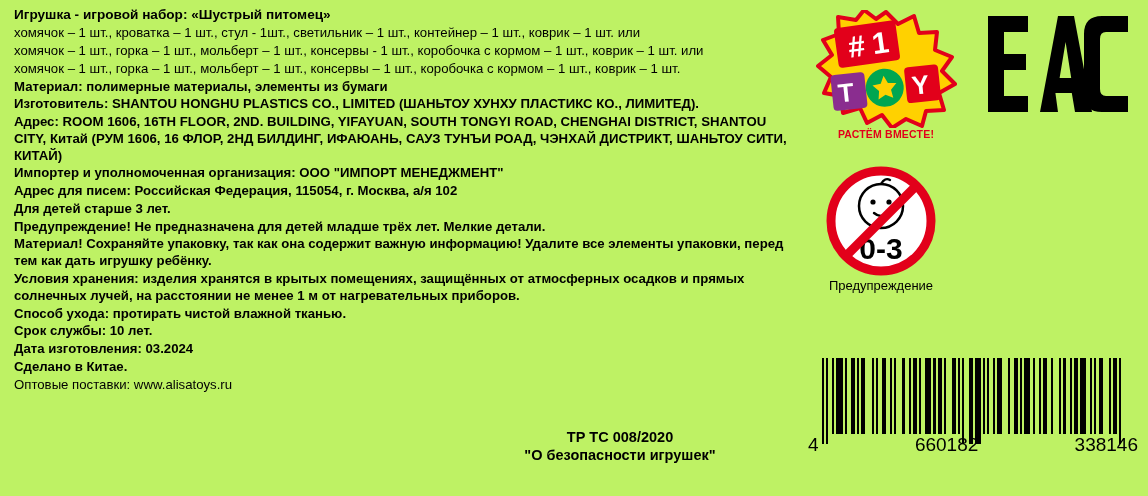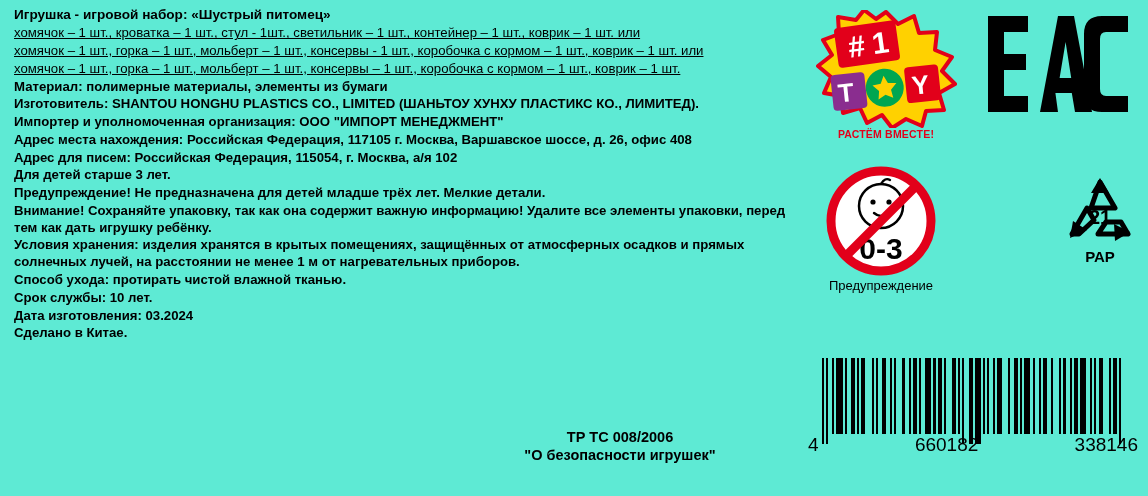--- a/index.html
+++ b/index.html
@@ -4,21 +4,21 @@
 <style>
   html, body {
     margin: 0;
     padding: 0;
     background: #ffffff;
   }
   .page {
     position: relative;
     width: 1148px;
     height: 496px;
-    background: #5eead4;
+    background: #bef264;
     font-family: "Liberation Sans", sans-serif;
     color: #000000;
     overflow: hidden;
   }
   
   .textcol {
     position: absolute;
     left: 14px;
     top: 6px;
     width: 780px;
@@ -27,21 +27,21 @@
   }
   .title {
     font-weight: bold;
     font-size: 13.6px;
     margin-bottom: 2px;
   }
   .blk { margin: 0 0 1px 0; }
   .lbl { font-weight: bold; }
   .plain { font-weight: bold; }
   .compl-head { margin-top: 1px; }
-  .compl-body { margin-bottom: 1px; text-decoration: underline; }
+  .compl-body { margin-bottom: 1px; }
 
   
   .tr-block {
     position: absolute;
     left: 470px;
     top: 428px;
     width: 300px;
     text-align: center;
     font-weight: bold;
     font-size: 14.5px;
@@ -182,56 +182,57 @@
     <div class="blk compl-body">хомячок – 1 шт., горка – 1 шт., мольберт – 1 шт., консервы - 1 шт., коробочка с кормом – 1 шт., коврик – 1 шт. или</div>
     <div class="blk compl-body">хомячок – 1 шт., горка – 1 шт., мольберт – 1 шт., консервы – 1 шт., коробочка с кормом – 1 шт., коврик – 1 шт.</div>
 
     <div class="blk">
       <span class="lbl">Материал:</span><span class="plain"> полимерные материалы, элементы из бумаги</span>
     </div>
     <div class="blk">
       <span class="lbl">Изготовитель:</span><span class="plain"> SHANTOU HONGHU PLASTICS CO., LIMITED (ШАНЬТОУ ХУНХУ ПЛАСТИКС КО., ЛИМИТЕД).</span>
     </div>
     <div class="blk">
+      <span class="lbl">Адрес:</span><span class="plain"> ROOM 1606, 16TH FLOOR, 2ND. BUILDING, YIFAYUAN, SOUTH TONGYI ROAD, CHENGHAI DISTRICT, SHANTOU CITY, Китай (РУМ 1606, 16 ФЛОР, 2НД БИЛДИНГ, ИФАЮАНЬ, САУЗ ТУНЪИ РОАД, ЧЭНХАЙ ДИСТРИКТ, ШАНЬТОУ СИТИ, КИТАЙ)</span>
+    </div>
+    <div class="blk">
       <span class="lbl">Импортер и уполномоченная организация:</span><span class="plain"> ООО "ИМПОРТ МЕНЕДЖМЕНТ"</span>
     </div>
     <div class="blk">
-      <span class="lbl">Адрес места нахождения:</span><span class="plain"> Российская Федерация, 117105 г. Москва, Варшавское шоссе, д. 26, офис 408</span>
-    </div>
-    <div class="blk">
       <span class="lbl">Адрес для писем:</span><span class="plain"> Российская Федерация, 115054, г. Москва, а/я 102</span>
     </div>
     <div class="blk">
       <span class="lbl">Для детей старше 3 лет.</span><span class="plain"></span>
     </div>
     <div class="blk">
       <span class="lbl">Предупреждение!</span><span class="plain"> Не предназначена для детей младше трёх лет. Мелкие детали.</span>
     </div>
     <div class="blk">
-      <span class="lbl">Внимание!</span><span class="plain"> Сохраняйте упаковку, так как она содержит важную информацию! Удалите все элементы упаковки, перед тем как дать игрушку ребёнку.</span>
+      <span class="lbl">Материал!</span><span class="plain"> Сохраняйте упаковку, так как она содержит важную информацию! Удалите все элементы упаковки, перед тем как дать игрушку ребёнку.</span>
     </div>
     <div class="blk">
       <span class="lbl">Условия хранения:</span><span class="plain"> изделия хранятся в крытых помещениях, защищённых от атмосферных осадков и прямых солнечных лучей, на расстоянии не менее 1 м от нагревательных приборов.</span>
     </div>
     <div class="blk">
       <span class="lbl">Способ ухода:</span><span class="plain"> протирать чистой влажной тканью.</span>
     </div>
     <div class="blk">
       <span class="lbl">Срок службы:</span><span class="plain"> 10 лет.</span>
     </div>
     <div class="blk">
       <span class="lbl">Дата изготовления:</span><span class="plain"> 03.2024</span>
     </div>
     <div class="blk">
       <span class="lbl">Сделано в Китае.</span>
     </div>
+    <div class="blk">Оптовые поставки: www.alisatoys.ru</div>
   </div>
 
   <div class="tr-block">
-    <div>ТР ТС 008/2006</div>
+    <div>ТР ТС 008/2020</div>
     <div>"О безопасности игрушек"</div>
   </div>
 
   <div class="right">
 
     <div class="logo">
       <svg class="logo-badge" viewBox="0 0 148 118" xmlns="http://www.w3.org/2000/svg">
 
         <path d="M74 2 L86 14 L102 6 L107 23 L125 22 L123 40 L140 47 L130 61 L143 74 L127 83 L132 100 L114 101 L110 116 L94 109 L80 118 L70 105 L55 113 L48 98 L31 103 L29 86 L12 83 L19 67 L6 56 L20 45 L11 30 L27 24 L26 7 L44 10 L52 0 L64 9 Z" fill="#ffd100" stroke="#e2001a" stroke-width="4" stroke-linejoin="round"></path>
 
@@ -275,36 +276,20 @@
         <path d="M75 18 q4 -7 9 -4" stroke="#000" stroke-width="2.4" fill="none" stroke-linecap="round"></path>
       </g>
 
       <text x="75" y="93" text-anchor="middle" font-family="'Liberation Sans',sans-serif" font-size="30" font-weight="bold" fill="#000000">0-3</text>
 
       <line x1="39" y1="91" x2="111" y2="19" stroke="#e2001a" stroke-width="9" stroke-linecap="butt"></line>
     </svg>
     <div class="age-caption">Предупреждение</div>
 
 
-    <div class="recyc pap">
-      <svg viewBox="0 0 80 70" width="80" height="70" xmlns="http://www.w3.org/2000/svg">
-        <g fill="none" stroke="#000" stroke-width="5" stroke-linejoin="round">
-          <path d="M40 6 L55 32 L46 32 L31 32 Z"></path>
-          <path d="M12 58 L27 32 L34 44 L19 58 Z"></path>
-          <path d="M68 58 L38 58 L46 46 L61 46 Z"></path>
-        </g>
-        <g fill="#000">
-          <path d="M40 2 l9 15 h-18 z"></path>
-          <path d="M10 62 l3 -17 l14 9 z"></path>
-          <path d="M70 56 l-15 9 l-1 -17 z"></path>
-        </g>
-        <text x="40" y="48" text-anchor="middle" font-family="'Liberation Sans',sans-serif" font-size="20" font-weight="bold" fill="#000">21</text>
-      </svg>
-      <div class="recyc-label">PAP</div>
-    </div>
 
 
     <div class="barcode">
       <div class="bc-bars" id="bc-bars">
           <div style="width: 2.06849px; height: 86px; background: rgb(0, 0, 0);"></div>
           <div style="width: 2.06849px; height: 86px; background: transparent;"></div>
           <div style="width: 2.06849px; height: 86px; background: rgb(0, 0, 0);"></div>
           <div style="width: 4.13699px; height: 76px; background: transparent;"></div>
           <div style="width: 2.06849px; height: 76px; background: rgb(0, 0, 0);"></div>
           <div style="width: 2.06849px; height: 76px; background: transparent;"></div>

